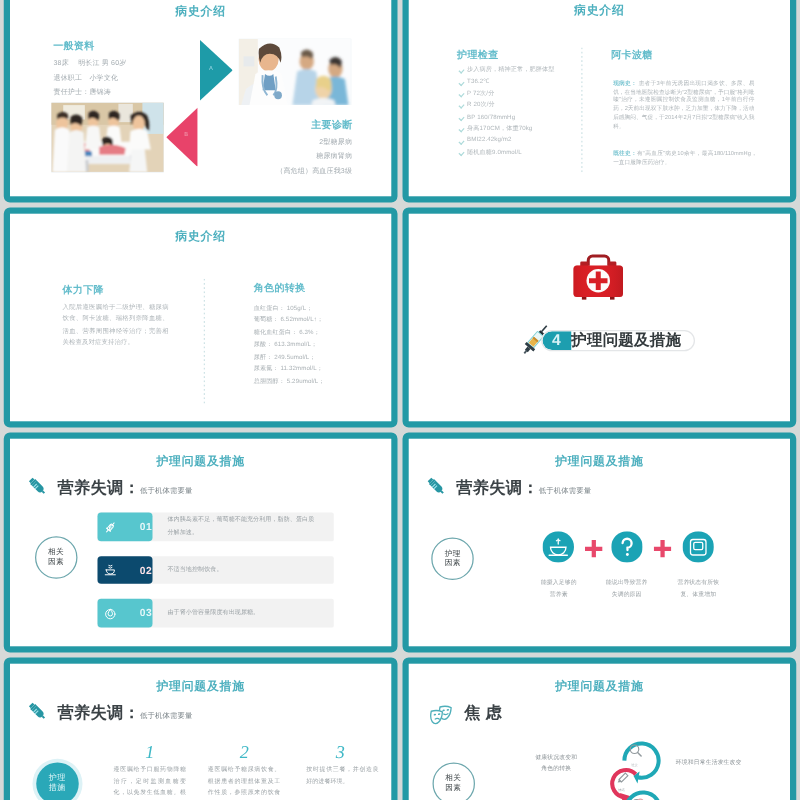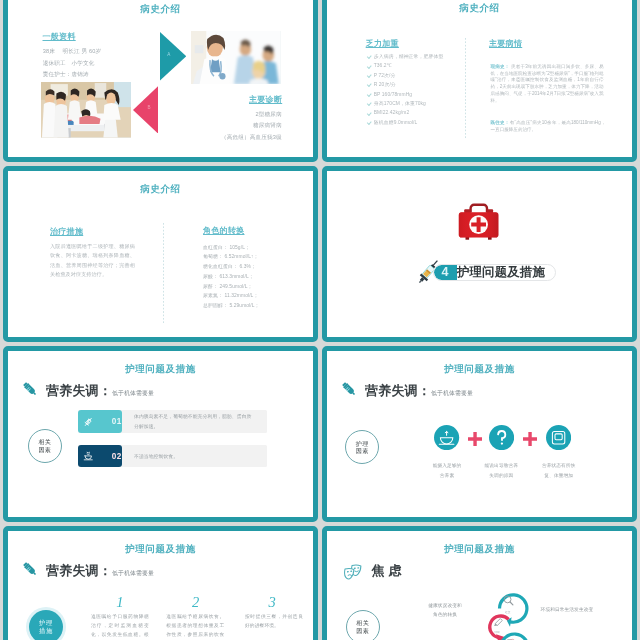--- a/index.html
+++ b/index.html
@@ -5,21 +5,21 @@
   html,body{margin:0;padding:0;}
   body{width:640px;height:640px;background:#d6d9d8;overflow:hidden;
        font-family:"Liberation Sans",sans-serif;-webkit-font-smoothing:antialiased;}
   #grid{position:absolute;left:0px;top:0px;width:640px;height:640px;}
   .slide{position:absolute;width:315px;height:176.5px;box-sizing:border-box;
          border:5.5px solid #2399A5;border-radius:5px;background:#fff;overflow:hidden;}
   .sheet{position:absolute;left:0;top:0;width:100%;height:100%;background:#fff;}
 
   .stitle{position:absolute;left:0;width:100%;text-align:center;
           color:#4EB0BF;font-size:9.5px;font-weight:bold;letter-spacing:.6px;}
-  .sec-h{position:absolute;color:#62BCCB;font-size:8px;font-weight:bold;letter-spacing:.3px;text-decoration:underline;}
+  .sec-h{position:absolute;color:#62BCCB;font-size:8px;font-weight:bold;letter-spacing:.3px;}
   .body-t{position:absolute;color:#a3abb0;font-size:5.6px;line-height:11.5px;letter-spacing:.15px;}
   .photo{position:absolute;background:#e8eef2;overflow:hidden;}
 
   .ck-list{position:absolute;}
   .ck-row{position:relative;height:9.4px;color:#b0b7bb;font-size:4.9px;white-space:nowrap;
           padding-left:7px;line-height:9.4px;letter-spacing:.1px;}
   .ck-row:before{content:"";position:absolute;left:0;top:3.3px;width:3.2px;height:1.5px;
           border-left:.6px solid #aedbdb;border-bottom:.6px solid #aedbdb;transform:rotate(-48deg);}
 
   .vdash{position:absolute;width:1px;
@@ -190,49 +190,49 @@
     <div>糖尿病肾病</div>
     <div>（高危组）高血压我3级</div>
   </div>
  </div>
 </div>
 
 <div class="slide" style="left:322px;top:-14.5px">
  <div class="sheet">
   <div class="stitle" style="top:11.8px">病史介绍</div>
 
-  <div class="sec-h" style="left:38.7px;top:47.1px">乏力加重</div>
+  <div class="sec-h" style="left:38.7px;top:47.1px">护理检查</div>
   <div class="ck-list" style="left:39.7px;top:61.5px">
           <div class="ck-row">步入病房，精神正常，肥胖体型</div>
           <div class="ck-row">T36.2℃</div>
           <div class="ck-row">P 72次/分</div>
           <div class="ck-row">R 20次/分</div>
           <div class="ck-row">BP 160/78mmHg</div>
           <div class="ck-row">身高170CM，体重70kg</div>
           <div class="ck-row">BMI22.42kg/m2</div>
           <div class="ck-row">随机血糖9.0mmol/L</div>
         </div>
 
   <div class="vdash" style="left:138px;top:47px;height:101px"></div>
 
-  <div class="sec-h" style="left:162px;top:47px">主要病情</div>
+  <div class="sec-h" style="left:162px;top:47px">阿卡波糖</div>
   <div class="para" style="left:163.5px;top:73.2px;width:113px">
     <span class="plabel">现病史：</span><span class="sp"> </span><span>患者于3年前无诱因出现口渴多饮、多尿、易饥，在当地医院检查诊断为“2型糖尿病”，予口服“格列吡嗪”治疗，未遵医嘱控制饮食及监测血糖，1年前自行停药，2天前出现双下肢水肿，乏力加重，体力下降，活动后感胸闷、气促，于2014年2月7日拟“2型糖尿病”收入我科。</span>
   </div>
   <div class="para" style="left:163.5px;top:129.7px;width:115px">
     <span class="plabel">既往史：</span><span>有“高血压”病史10余年，最高180/110mmHg，一直口服降压药治疗。</span>
   </div>
  </div>
 </div>
 
 <div class="slide" style="left:3px;top:165.5px">
  <div class="sheet">
   <div class="stitle" style="top:12.4px">病史介绍</div>
 
-  <div class="sec-h" style="left:42px;top:55px">治疗措施</div>
+  <div class="sec-h" style="left:42px;top:55px">体力下降</div>
   <div class="para para3" style="left:42px;top:71px;width:85px">入院后遵医嘱给于二级护理、糖尿病饮食、阿卡波糖、瑞格列奈降血糖、活血、营养周围神经等治疗；完善相关检查及对症支持治疗。</div>
 
   <div class="vdash" style="left:155px;top:52px;height:100px"></div>
 
   <div class="sec-h" style="left:195px;top:54px">角色的转换</div>
   <div class="lab-list" style="left:195px;top:72px">
           <div class="lab-row">血红蛋白：  105g/L；</div>
           <div class="lab-row">葡萄糖：  6.52mmol/L↑；</div>
           <div class="lab-row">糖化血红蛋白：  6.3%；</div>
           <div class="lab-row">尿酸：  613.3mmol/L；</div>
@@ -333,20 +333,32 @@
                   <path d="M2.6 6.9 h8.8 a4.4 4.4 0 0 1 -8.8 0 z"></path>
                   <path d="M1.6 12.1 h10.8"></path>
                   <path d="M5.4 2.2 q1.8 1.4 3.4 0"></path>
                   <path d="M5.4 4.4 q1.8 1.4 3.4 0"></path>
                 </g>
               </svg>
               <span class="f-num pk">02</span>
             </div>
             <div class="f-txt">不适当地控制饮食。</div>
           </div>
+          <div class="f-row">
+            <div class="f-tag" style="background:#57C6CE">
+              <svg width="14" height="14" viewBox="0 0 14 14">
+                <g fill="none" stroke="#fff" stroke-width="1.05" stroke-linecap="round">
+                  <circle cx="7" cy="7.4" r="5"></circle>
+                  <path d="M7 2.4 q2.4 2.8 2.4 4.6 a2.4 2.4 0 0 1 -4.8 0 q0 -1.8 2.4 -4.6 z"></path>
+                </g>
+              </svg>
+              <span class="f-num">03</span>
+            </div>
+            <div class="f-txt">由于肾小管容量限度有出现尿糖。</div>
+          </div>
         </div>
  </div>
 </div>
 
 <div class="slide" style="left:322px;top:345.5px">
  <div class="sheet">
   <div class="stitle" style="top:12.4px">护理问题及措施</div>
 
   <svg class="sy-small" style="left:14px;top:30.5px" width="16" height="16" viewBox="0 0 14 14">
     <g transform="rotate(-45 7 7)">

